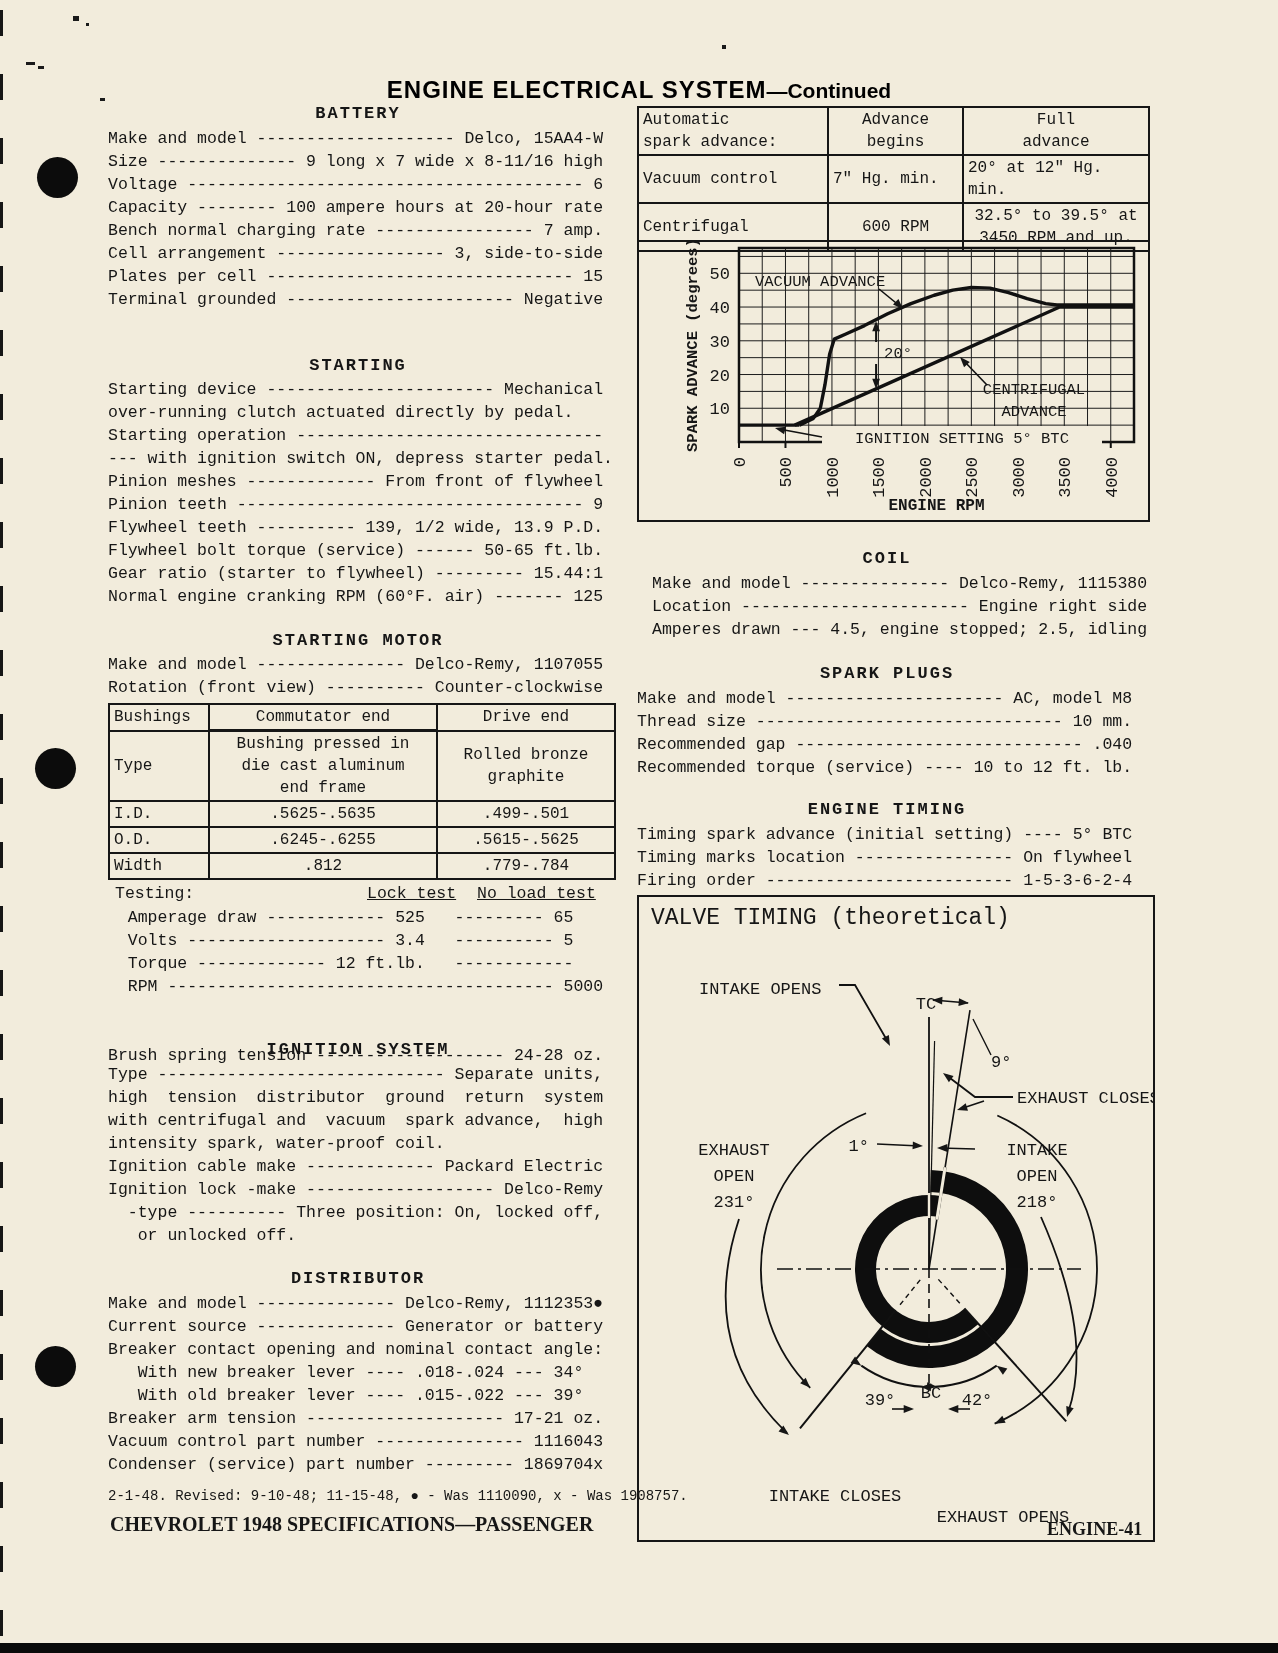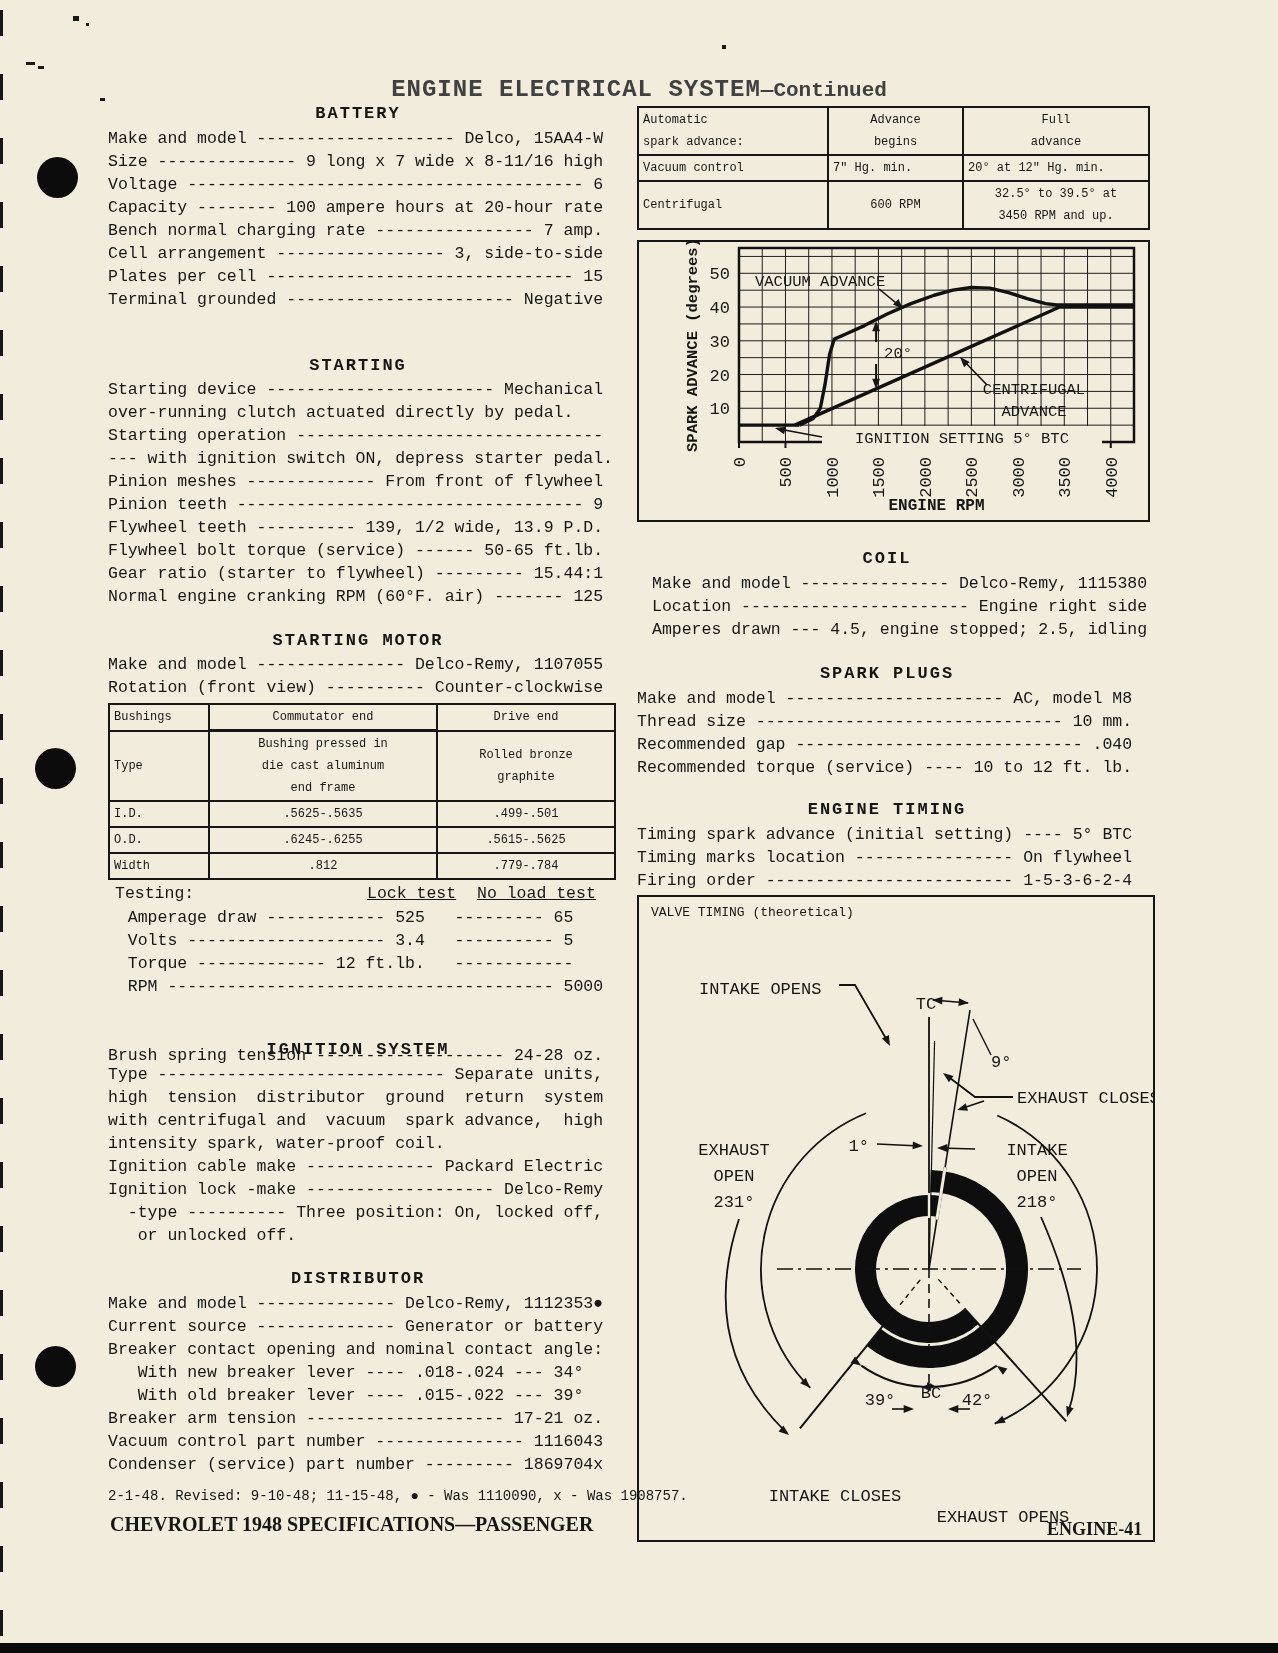--- a/index.html
+++ b/index.html
@@ -5,39 +5,39 @@
   html,body{margin:0;padding:0;background:#888;}
   .page{position:relative;width:1278px;height:1653px;background:#f2ecdc;overflow:hidden;
         font-family:"Liberation Mono","DejaVu Sans Mono",monospace;color:#161616;}
   .abs{position:absolute;}
   .tl{white-space:pre;font-size:16.5px;line-height:23px;}
   .sec-h{font-weight:bold;font-size:17px;letter-spacing:2px;text-align:center;white-space:pre;}
   .col{position:absolute;top:0;width:516px;height:1653px;}
   #col-left{left:108px;}
   #col-right{left:637px;}
   .title-wrap{position:absolute;left:0;top:76px;width:1278px;text-align:center;
-        font-family:Liberation Mono, monospace;font-weight:bold;color:#404040;}
+        font-family:Liberation Sans, sans-serif;font-weight:bold;color:#000000;}
   .title-main{font-size:24px;letter-spacing:1px;}
   .title-suffix{font-size:21px;}
-  table.spec{border-collapse:collapse;font-size:12px;width:100%;}
+  table.spec{border-collapse:collapse;font-size:16px;width:100%;}
   table.spec td{border:2px solid #161616;padding:1px 4px;white-space:pre-line;line-height:22px;}
   .ctr{text-align:center;}
   .u{text-decoration:underline;}
   .chart-box{border:2px solid #161616;}
   .valve-box{border:2px solid #161616;background:#f2ecdc;}
   svg text{font-family:"Liberation Mono","DejaVu Sans Mono",monospace;fill:#161616;}
   .hole{position:absolute;width:41px;height:41px;border-radius:50%;background:#0c0c0c;}
   .speck{position:absolute;background:#1a1a1a;}
   .edge-dashes{position:absolute;left:0;top:10px;width:3px;height:1635px;
     background:repeating-linear-gradient(#161616 0 26px, transparent 26px 64px);}
   .bottom-bar{position:absolute;left:0;top:1643px;width:1278px;height:10px;background:#0a0a0a;}
   .revision{position:absolute;font-size:14px;white-space:pre;}
   .footer-bold{position:absolute;font-family:"Liberation Serif","DejaVu Serif",serif;
     font-weight:bold;font-size:21px;transform:scaleX(.95);transform-origin:left;white-space:pre;}
-  .valve-title{position:absolute;left:12px;top:8px;font-size:13px;white-space:pre;}
+  .valve-title{position:absolute;left:12px;top:8px;font-size:23px;white-space:pre;}
 </style>
 </head>
 <body>
 
 <div class="page">
 
   <div class="edge-dashes"></div>
   <div class="hole" style="left:37px;top:157px;"></div>
   <div class="hole" style="left:35px;top:748px;"></div>
   <div class="hole" style="left:35px;top:1346px;"></div>

